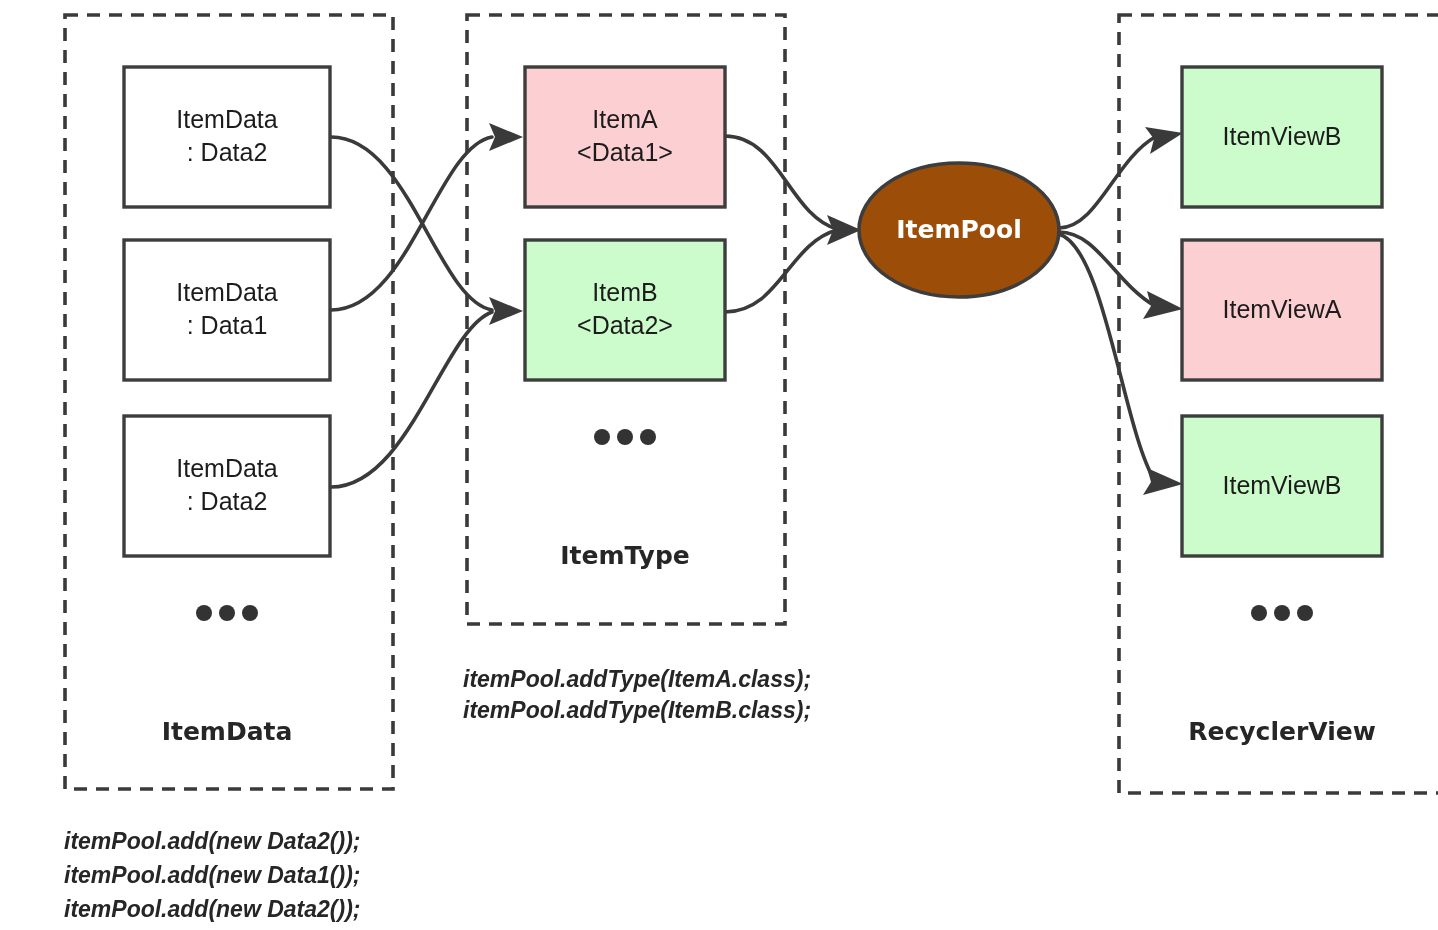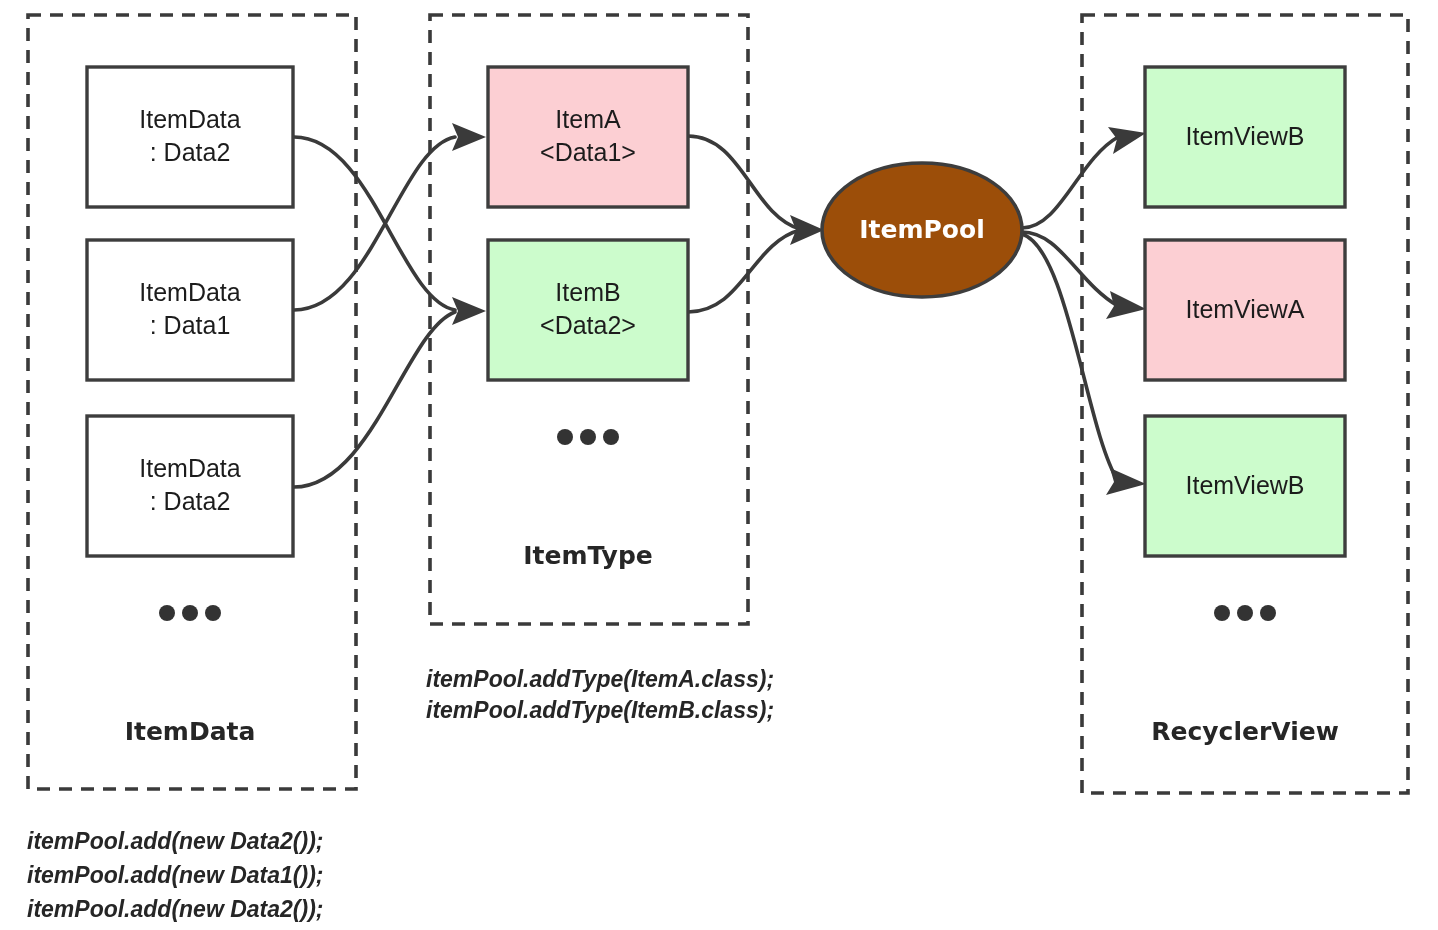--- a/index.html
+++ b/index.html
@@ -10,20 +10,21 @@
   body {
     width: 1438px;
     height: 930px;
     font-family: "Liberation Sans", sans-serif;
     overflow: hidden;
   }
   #diagram-root {
     position: relative;
     width: 1182px;
     height: 930px;
+    padding-left: 37px;
   }
   svg.diagram {
     display: block;
     width: 1438px;
     height: 930px;
   }
   .group-frame {
     fill: none;
     stroke: #3a3a3a;
     stroke-width: 3.6;

